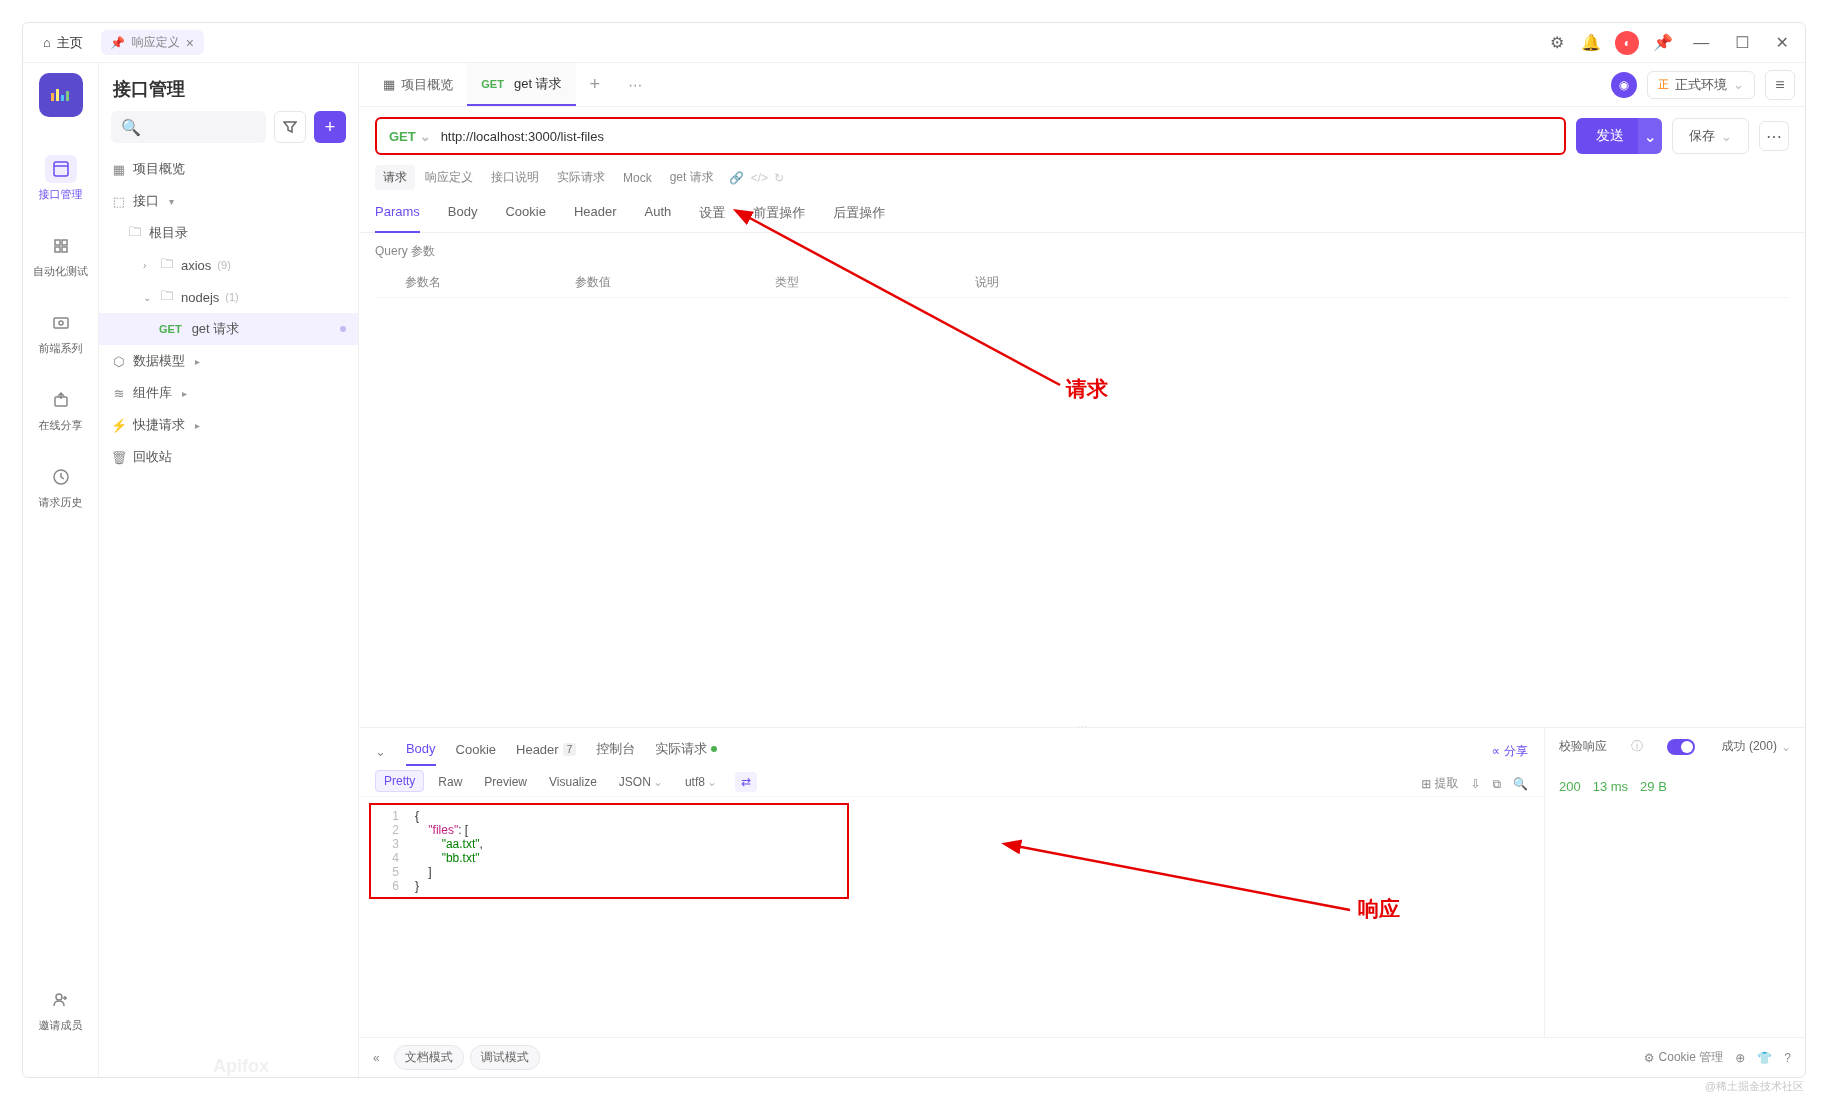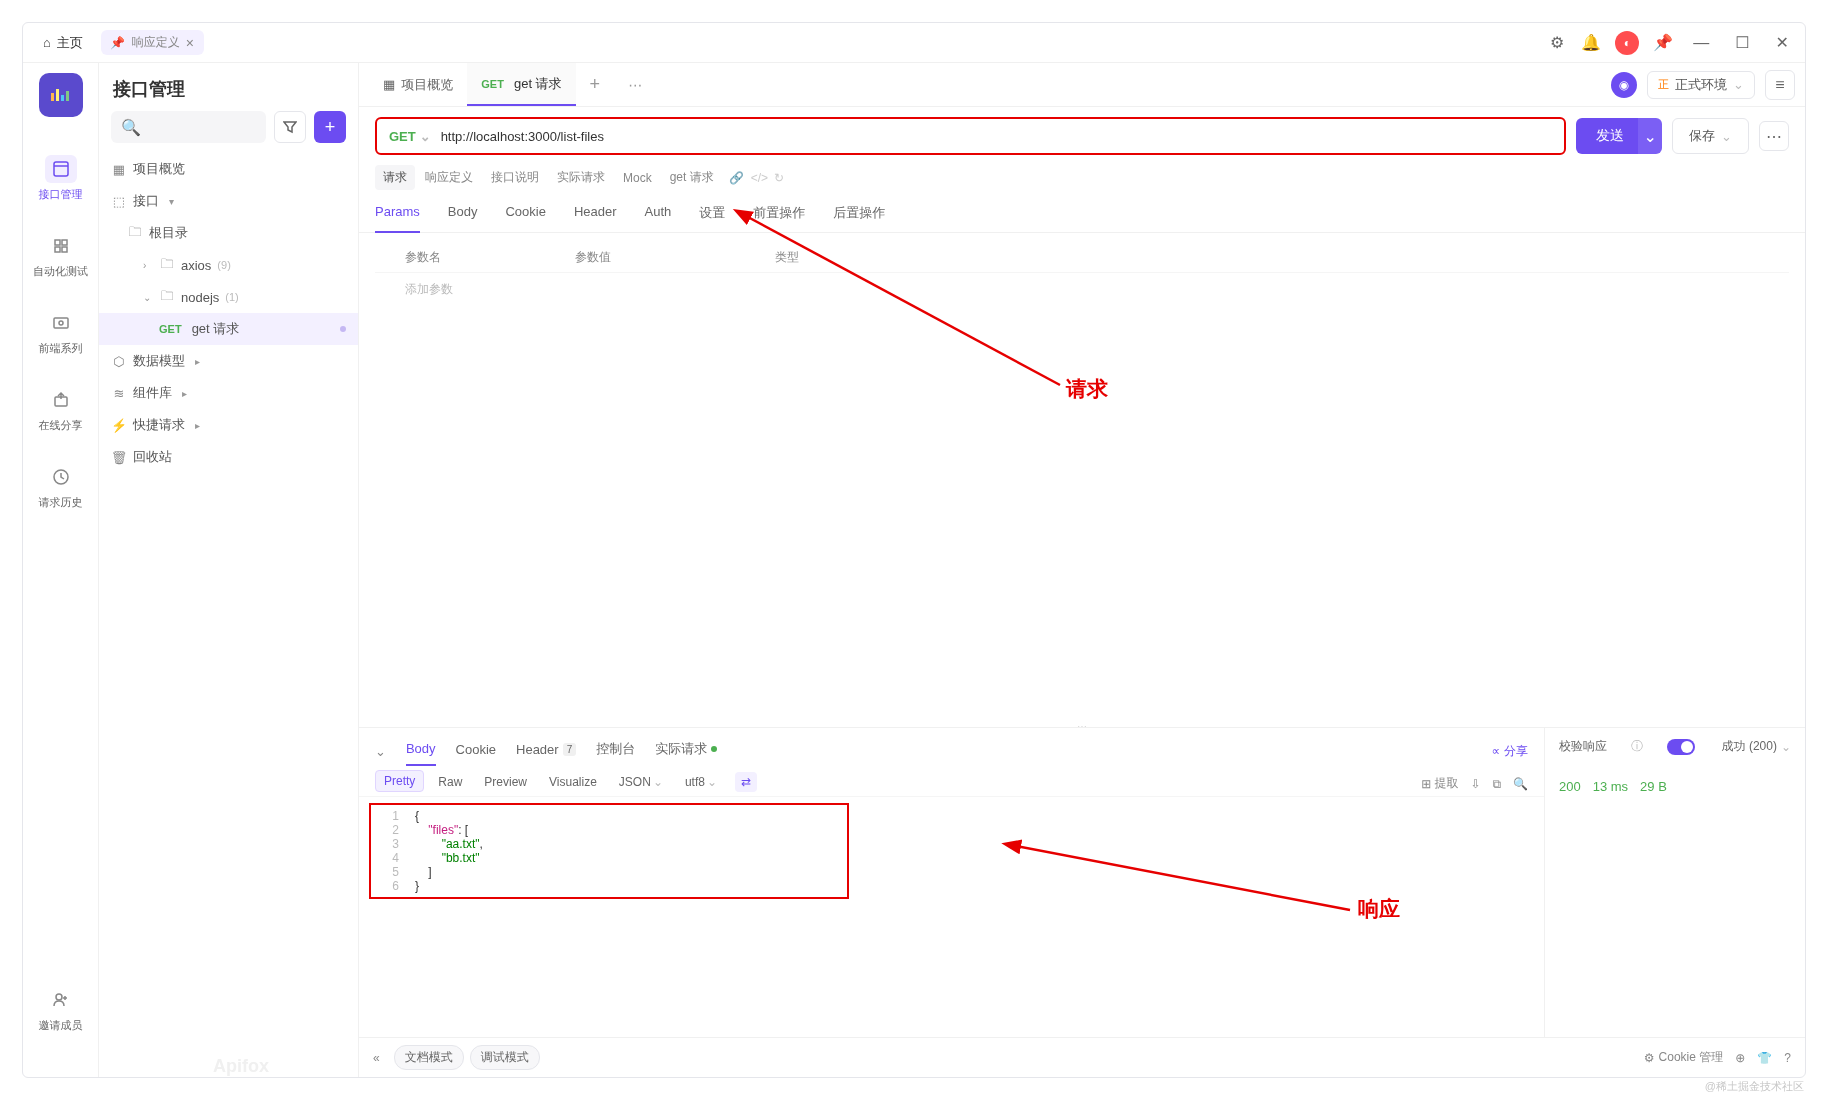--- a/index.html
+++ b/index.html
@@ -344,26 +344,27 @@
         <span class="req-tab">Body</span>
         <span class="req-tab">Cookie</span>
         <span class="req-tab">Header</span>
         <span class="req-tab">Auth</span>
         <span class="req-tab">设置</span>
         <span class="req-tab">前置操作</span>
         <span class="req-tab">后置操作</span>
       </div>
 
       <div class="query-section">
+        <div class="query-title">Query 参数</div>
         <div class="query-head">
           <div class="q-col1">参数名</div>
           <div class="q-col2">参数值</div>
           <div class="q-col3">类型</div>
-        </div>
-        <div class="query-addrow">添加参数</div>
+          <div class="q-col4">说明</div>
+        </div>
       </div>
       <div class="splitter">⋯</div>
 
       <div class="resp-area">
         <div class="resp-main">
           <div class="resp-tabs">
             <span class="chev-left">⌄</span>
             <span class="resp-tab active">Body</span>
             <span class="resp-tab">Cookie</span>
             <span class="resp-tab">

